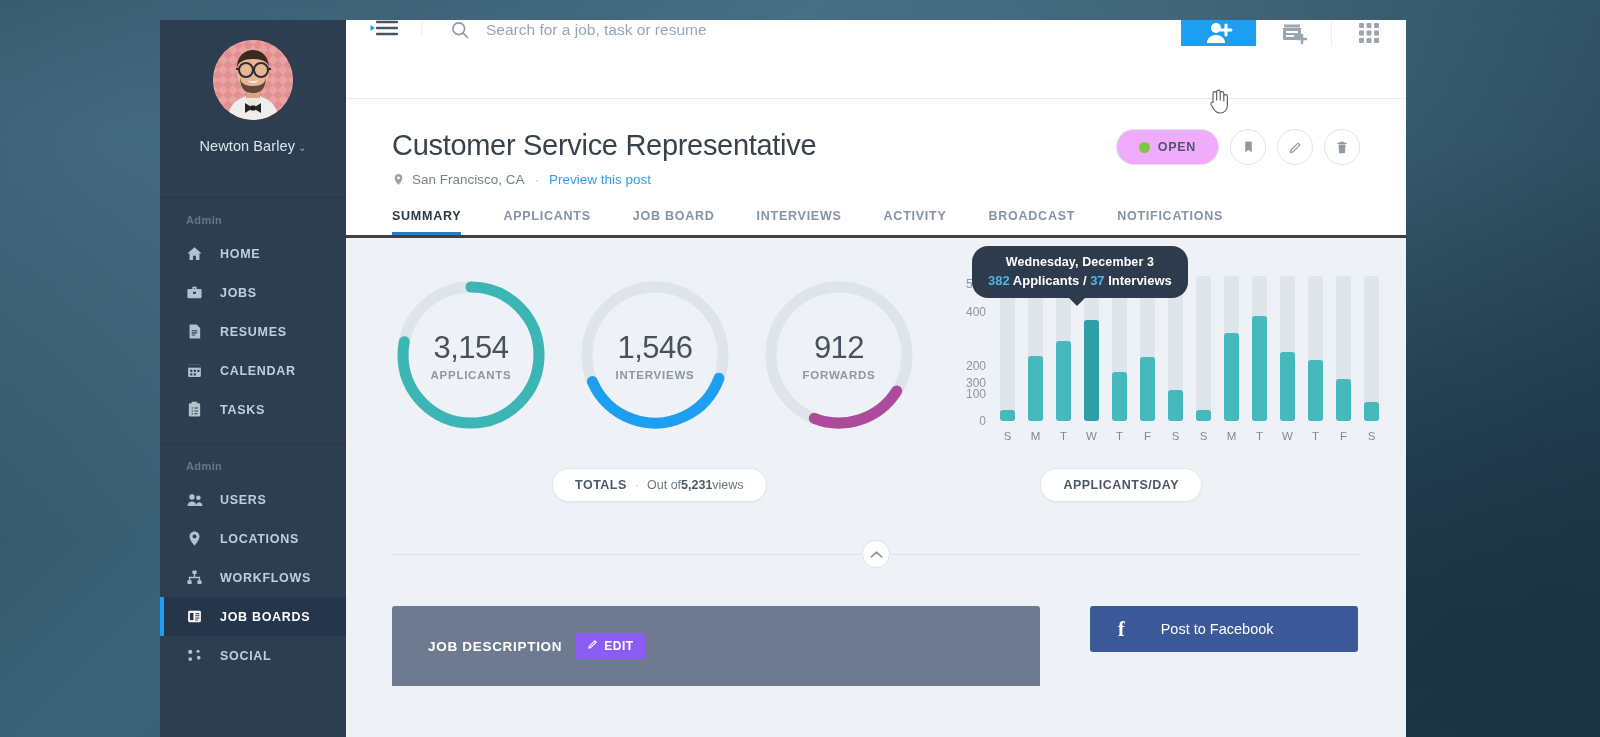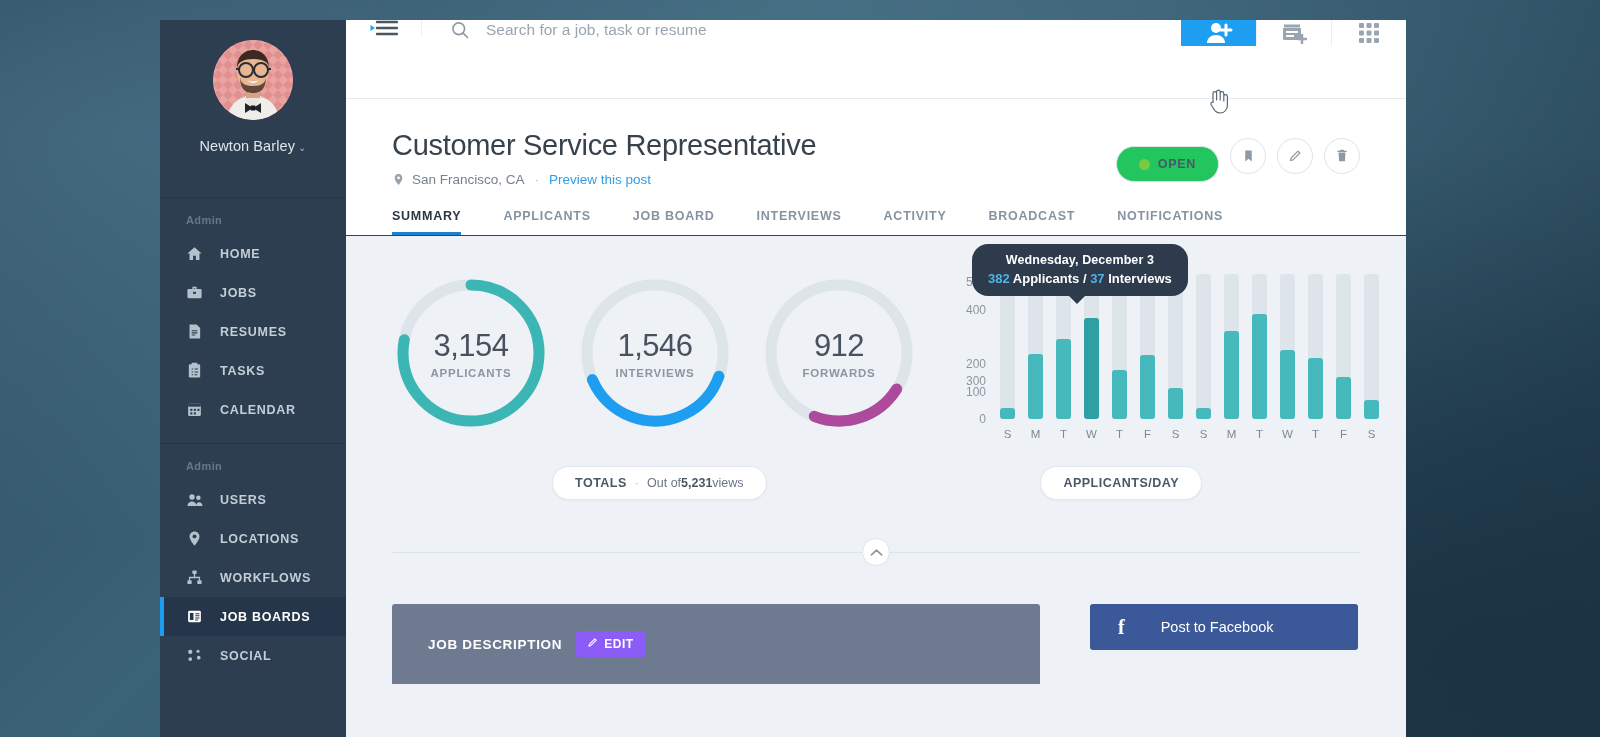--- a/index.html
+++ b/index.html
@@ -123,35 +123,35 @@
 
   .title-actions {
     position: absolute; right: 46px; top: 30px;
     display: flex; align-items: center; gap: 11px;
   }
   .status-pill {
     display: flex; align-items: center; gap: 8px;
     height: 36px; padding: 0 22px;
     border: 1px solid #dde3e8; border-radius: 18px;
     font-size: 12.5px; font-weight: bold; color: #4c5866;
-    letter-spacing: .7px; cursor: pointer; background:#22c55e;margin-top:17px;
+    letter-spacing: .7px; cursor: pointer; background:#f0abfc;
   }
   .status-dot { width: 11px; height: 11px; border-radius: 50%; background: #7ac943; }
   .round-btn {
     width: 36px; height: 36px; border-radius: 50%;
     border: 1px solid #dde3e8; background:#fff;
     display: flex; align-items: center; justify-content: center;
     color: #8e99a4; cursor: pointer;
   }
 
   
   .tabs {
     background: #fff; display: flex; align-items: flex-end;
     padding: 22px 46px 0 46px; gap: 0;
-    border-bottom: 1px solid #404040;
+    border-bottom: 3px solid #404040;
   }
   .tab {
     font-size: 12.5px; font-weight: bold; letter-spacing: .75px;
     color: #8793a0; padding: 0 0 12px 0; margin-right: 42px;
     cursor: pointer; position: relative; white-space: nowrap;
   }
   .tab.active { color: #2c3742; }
   .tab.active::after {
     content: ''; position: absolute; left: 0; bottom: 0;
     width: 100%; height: 3px; background: #1e7fd0;
@@ -361,42 +361,42 @@
       <svg width="17" height="17" viewBox="0 0 24 24" fill="currentColor">
           <path d="M5 2h10l5 5v15H5z"></path>
           <path d="M8 11h8M8 14h8M8 17h5" stroke="#2d3e50" stroke-width="1.6"></path>
         </svg>
     </span>
     <span>RESUMES</span>
   </div>
   <div class="nav-item">
     <span class="ico">
       <svg width="17" height="17" viewBox="0 0 24 24" fill="currentColor">
-          <rect x="4" y="3" width="16" height="19" rx="2"></rect>
-          <rect x="8" y="1" width="8" height="4" rx="1" fill="currentColor"></rect>
-          <path d="M8 10h2M8 14h2M8 18h2M12 10h5M12 14h5M12 18h4" stroke="#2d3e50" stroke-width="1.5"></path>
-        </svg>
-    </span>
-    <span>TASKS</span>
-  </div>
-  <div class="nav-item">
-    <span class="ico">
-      <svg width="17" height="17" viewBox="0 0 24 24" fill="currentColor">
           <rect x="3" y="4" width="18" height="17" rx="1.5"></rect>
           <rect x="3" y="4" width="18" height="4" fill="#2d3e50"></rect>
           <g fill="#2d3e50">
             <rect x="6" y="11" width="3" height="3"></rect>
             <rect x="11" y="11" width="3" height="3"></rect>
             <rect x="16" y="11" width="3" height="3"></rect>
             <rect x="6" y="16" width="3" height="3"></rect>
             <rect x="11" y="16" width="3" height="3"></rect>
           </g>
         </svg>
     </span>
     <span>CALENDAR</span>
+  </div>
+  <div class="nav-item">
+    <span class="ico">
+      <svg width="17" height="17" viewBox="0 0 24 24" fill="currentColor">
+          <rect x="4" y="3" width="16" height="19" rx="2"></rect>
+          <rect x="8" y="1" width="8" height="4" rx="1" fill="currentColor"></rect>
+          <path d="M8 10h2M8 14h2M8 18h2M12 10h5M12 14h5M12 18h4" stroke="#2d3e50" stroke-width="1.5"></path>
+        </svg>
+    </span>
+    <span>TASKS</span>
   </div>
 
   <div class="nav-divider"></div>
 
   <div class="nav-section-label">Admin</div>
 
   <div class="nav-item">
     <span class="ico">
       <svg width="18" height="18" viewBox="0 0 24 24" fill="currentColor">
           <circle cx="8" cy="8" r="3.6"></circle>

